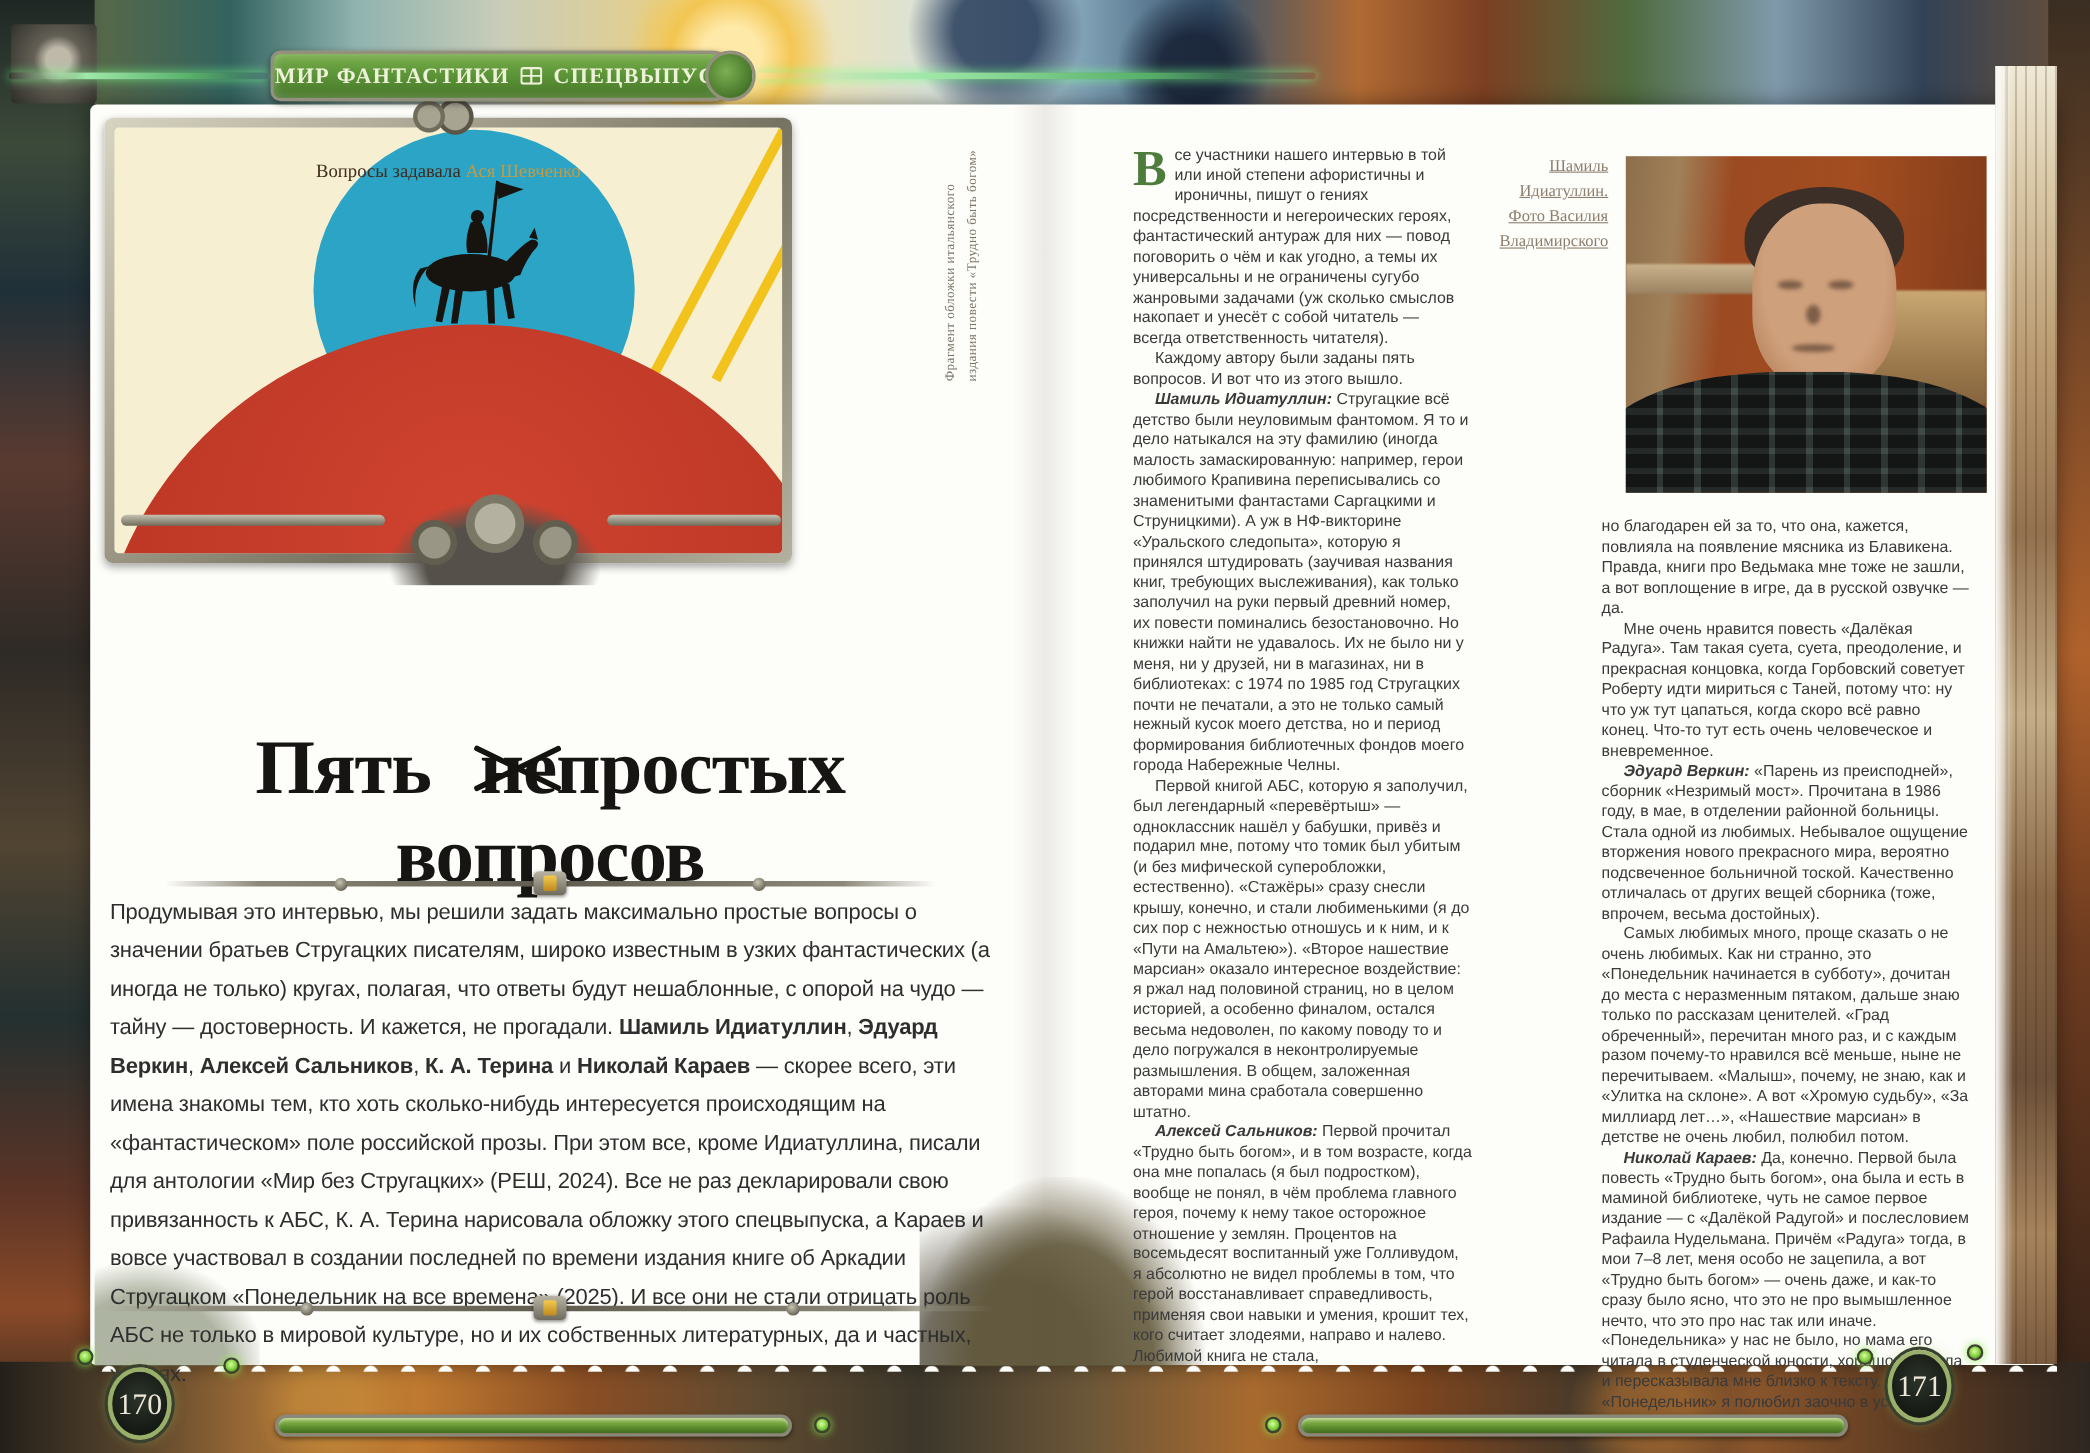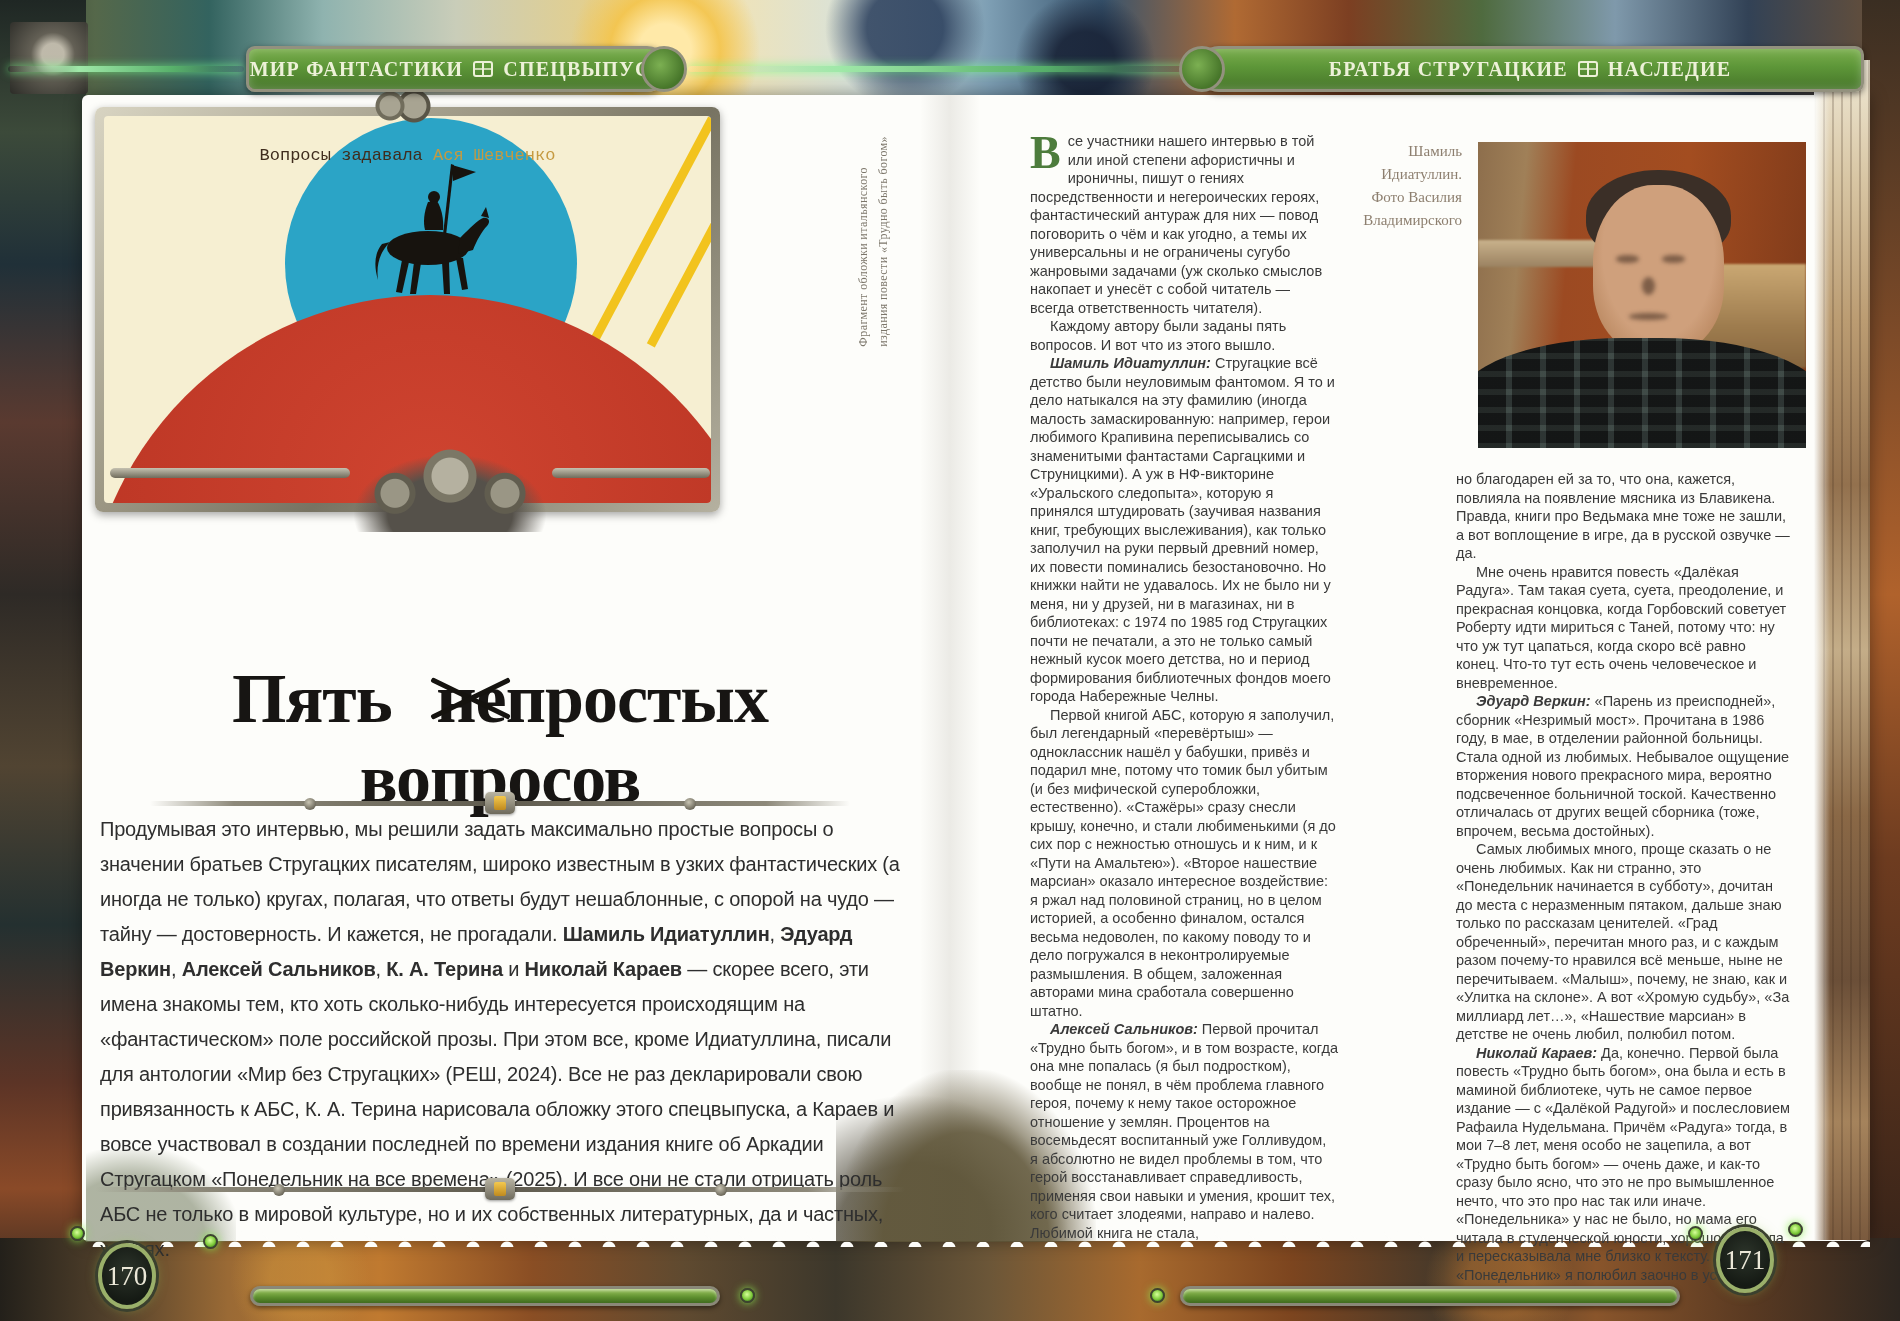--- a/index.html
+++ b/index.html
@@ -67,21 +67,21 @@
     background:linear-gradient(135deg,#d8d4c2,#9a9582 40%,#777362 60%,#b5b1a0);
     border-radius:8px;padding:9px;box-shadow:0 3px 8px rgba(0,0,0,.35);}
   .illo{position:relative;width:607px;height:387px;background:#f6efd2;overflow:hidden;border-radius:4px;}
   .blue-circle{position:absolute;left:181px;top:2px;width:292px;height:292px;border-radius:50%;background:#2ba4c6;}
   .red-hill{position:absolute;left:-20px;top:179px;width:692px;height:692px;border-radius:50%;
     background:radial-gradient(circle at 50% 28%,#cf4430,#b83322 72%);}
   .yellow-line{position:absolute;width:9px;height:250px;background:#f2c31d;transform:rotate(28deg);}
   .yl1{left:545px;top:-12px;}
   .yl2{left:601px;top:-6px;}
   .byline{position:absolute;left:0;top:30px;width:100%;text-align:center;z-index:3;
-    font-family:Liberation Mono, monospace;font-size:17px;color:#3f2c1d;}
+    font-family:Liberation Serif, serif;font-size:17px;color:#3f2c1d;}
   .byline .byname{color:#c59a41;}
   .knight{position:absolute;left:226px;top:46px;z-index:2;}
   .frame-gear{position:absolute;left:372px;top:88px;width:60px;height:36px;z-index:5;
     background:radial-gradient(circle at 30% 50%,#a8a492 0 10px,#716d5c 11px 14px,rgba(0,0,0,0) 15px),
                radial-gradient(circle at 70% 50%,#a8a492 0 12px,#595547 13px 16px,rgba(0,0,0,0) 17px);}
   .frame-machine{position:absolute;left:340px;top:446px;width:220px;height:86px;z-index:5;
     background:radial-gradient(circle at 50% 35%,#b5b1a0 0 18px,#7b7766 19px 26px,rgba(0,0,0,0) 27px),
                radial-gradient(circle at 25% 55%,#9a9685 0 14px,#615d4f 15px 20px,rgba(0,0,0,0) 21px),
                radial-gradient(circle at 75% 55%,#9a9685 0 14px,#615d4f 15px 20px,rgba(0,0,0,0) 21px),
                radial-gradient(ellipse at 50% 80%,#55514a 0 40%,rgba(0,0,0,0) 62%);}
@@ -112,21 +112,21 @@
     background:linear-gradient(180deg,#f4c94e,#c08a1e);}
   .orn-node{position:absolute;top:6px;width:12px;height:12px;border-radius:50%;
     background:radial-gradient(circle at 40% 35%,#c9c5b4,#6e6a5c 70%);}
   .orn-node.n1{left:22%;}
   .orn-node.n2{right:22%;}
   .intro{position:absolute;left:100px;top:812px;width:808px;z-index:4;
     font-size:20px;line-height:35px;letter-spacing:-.2px;color:#2e2e2e;}
   .intro .b{font-weight:bold;}
   
   .photo-caption{position:absolute;left:1352px;top:140px;width:110px;z-index:4;text-align:right;
-    font-family:"Liberation Serif","DejaVu Serif",serif;font-size:15px;line-height:23px;color:#8d7f6f;}
+    font-family:"Liberation Serif","DejaVu Serif",serif;font-size:15px;line-height:23px;color:#8d7f6f;text-decoration:underline;}
   .photo{position:absolute;left:1478px;top:142px;width:328px;height:306px;z-index:4;overflow:hidden;
     background:linear-gradient(95deg,#8d6e4c 0%,#a08058 14%,#9c4a22 28%,#a34d20 60%,#7e3a1a 100%);}
   .ph-shelf1{position:absolute;left:0;top:32%;width:42%;height:9%;filter:blur(1px);
     background:linear-gradient(180deg,#c9b28c,#9b8261);}
   .ph-shelf2{position:absolute;left:66%;top:40%;width:34%;height:34%;filter:blur(1px);
     background:linear-gradient(180deg,#caa873,#9e7c4e 60%,#85653e);}
   .ph-hair{position:absolute;left:33%;top:9%;width:44%;height:30%;border-radius:50% 50% 42% 42%;background:#3b2f27;}
   .ph-head{position:absolute;left:35%;top:14%;width:40%;height:55%;border-radius:46% 46% 40% 40%;
     background:radial-gradient(ellipse at 50% 40%,#cfa07c 0 60%,#b9875f 85%);}
   .ph-feat{position:absolute;background:rgba(60,40,30,.55);filter:blur(2px);border-radius:50%;}
@@ -182,31 +182,20 @@
     <span>МИР ФАНТАСТИКИ</span>
     <span class="emblem">
       <svg width="20" height="16" viewBox="0 0 20 16">
           <rect x="1" y="1" width="18" height="14" rx="2" fill="none" stroke="#edf1d8" stroke-width="2"></rect>
           <line x1="10" y1="1" x2="10" y2="15" stroke="#edf1d8" stroke-width="2"></line>
           <line x1="1" y1="8" x2="19" y2="8" stroke="#edf1d8" stroke-width="1.5"></line>
         </svg>
     </span>
     <span>СПЕЦВЫПУСК</span>
   </div>
-  <div class="banner banner-right">
-    <span>БРАТЬЯ СТРУГАЦКИЕ</span>
-    <span class="emblem">
-      <svg width="20" height="16" viewBox="0 0 20 16">
-          <rect x="1" y="1" width="18" height="14" rx="2" fill="none" stroke="#edf1d8" stroke-width="2"></rect>
-          <line x1="10" y1="1" x2="10" y2="15" stroke="#edf1d8" stroke-width="2"></line>
-          <line x1="1" y1="8" x2="19" y2="8" stroke="#edf1d8" stroke-width="1.5"></line>
-        </svg>
-    </span>
-    <span>НАСЛЕДИЕ</span>
-  </div>
 
   <div class="illo-frame">
     <div class="illo">
       <div class="blue-circle"></div>
       <div class="yellow-line yl1"></div>
       <div class="yellow-line yl2"></div>
       <div class="red-hill"></div>
       <div class="byline">
         <span>Вопросы задавала </span><span class="byname">Ася Шевченко</span>
       </div>

